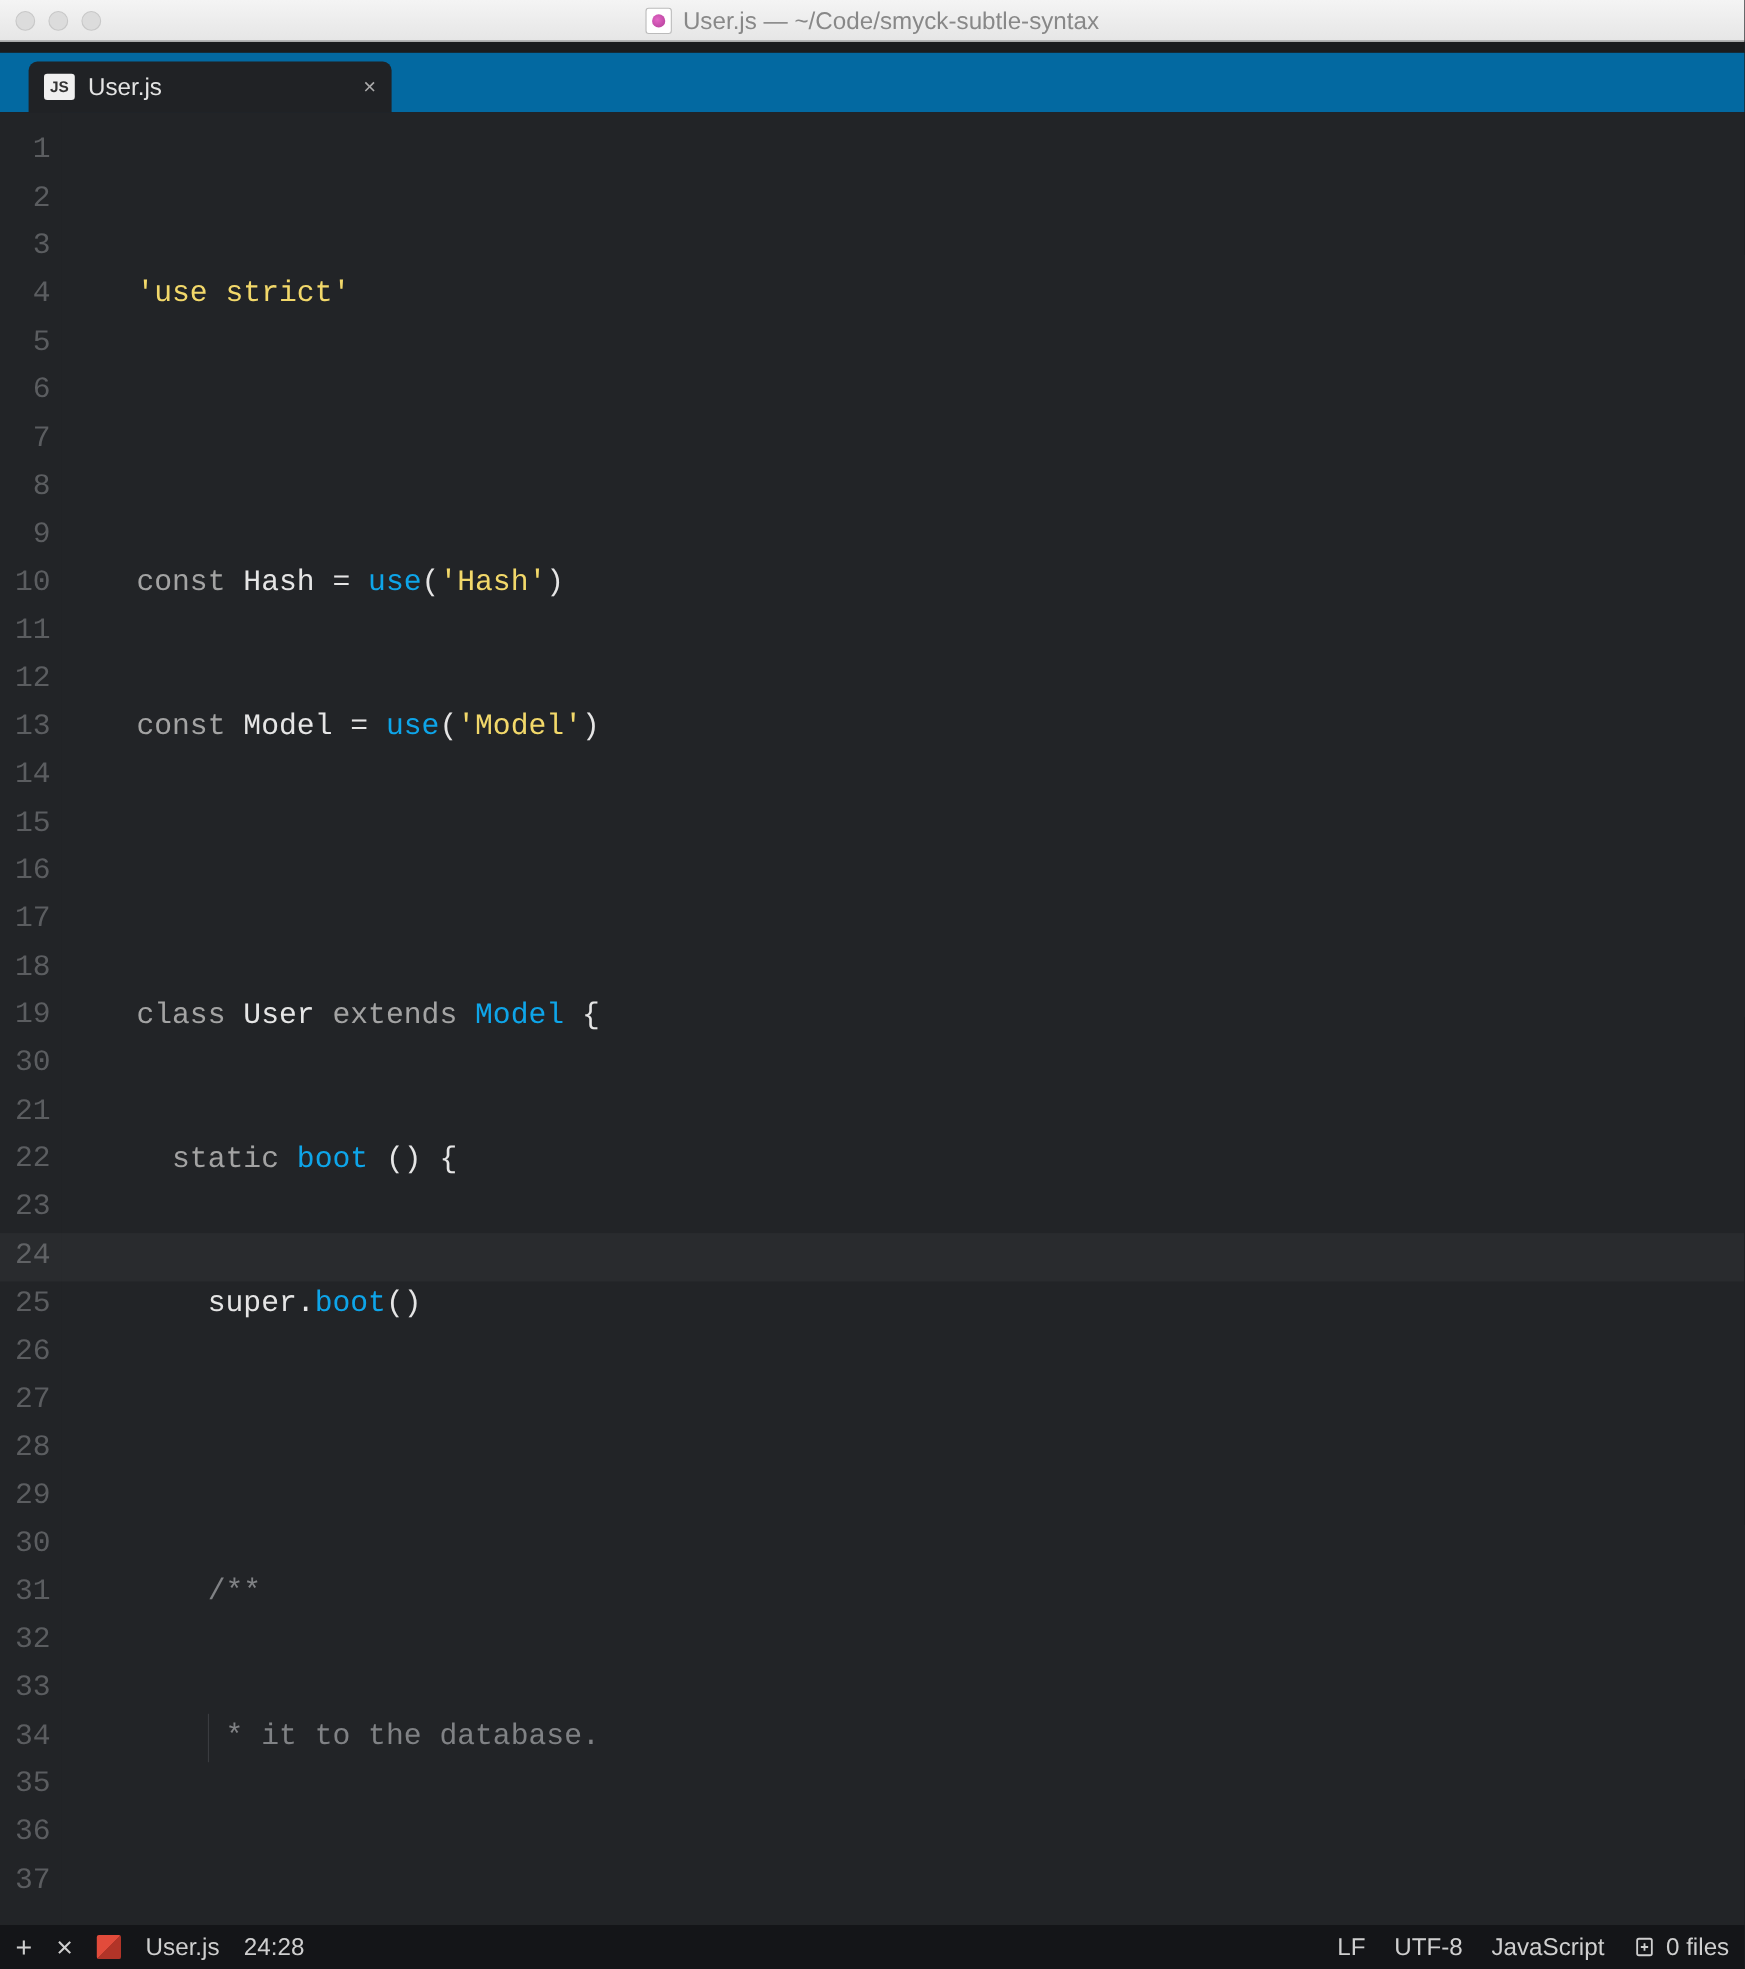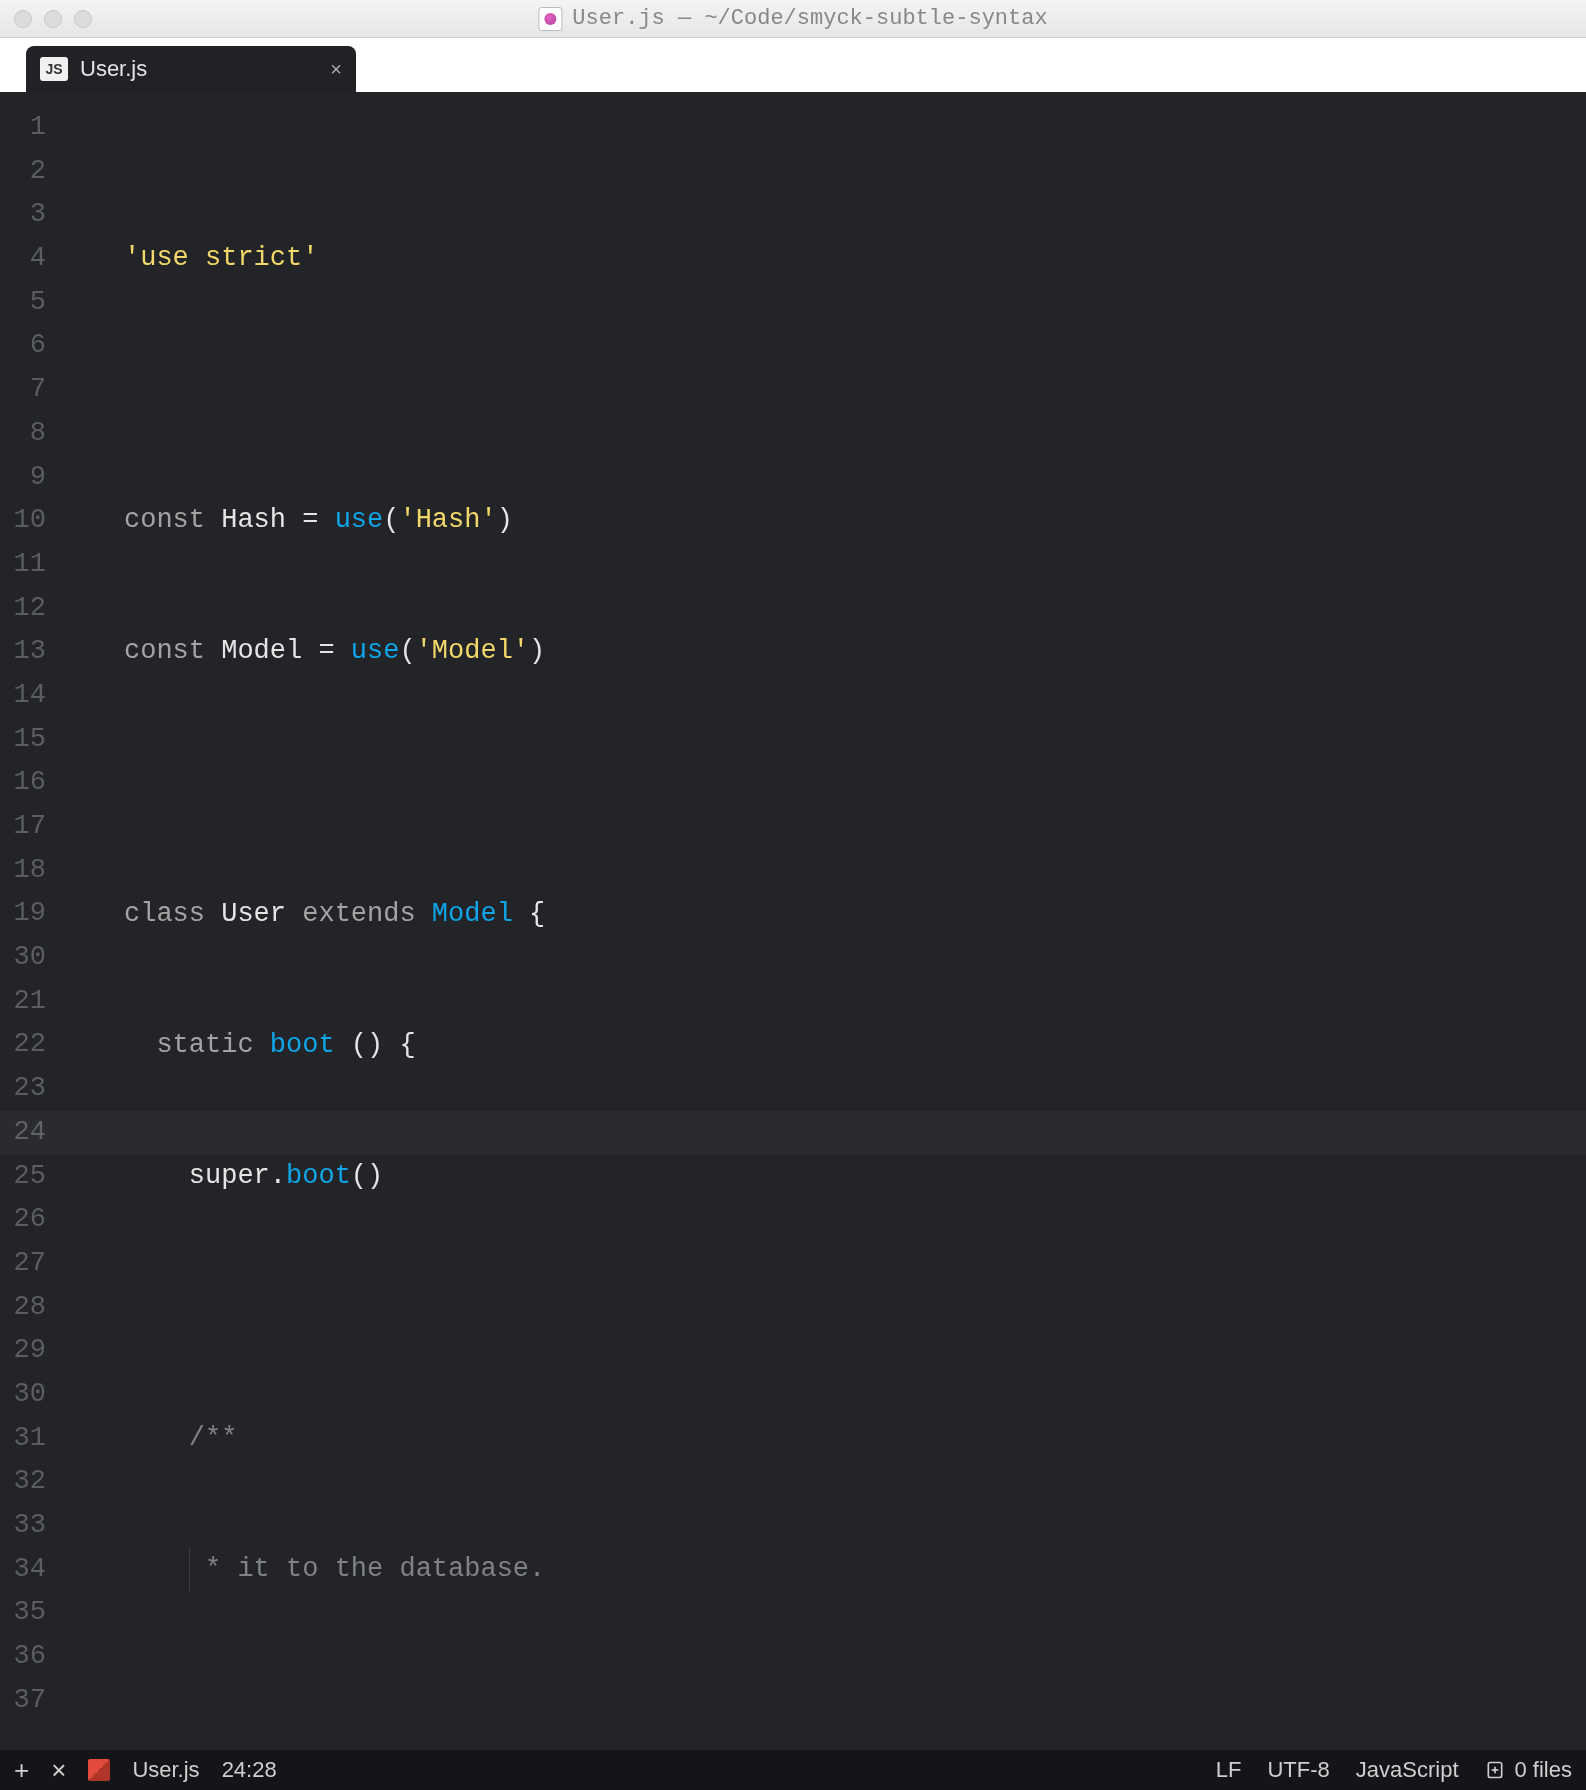--- a/index.html
+++ b/index.html
@@ -13,21 +13,21 @@
   }
 
   
   .titlebar {
     height: 38px;
     background: linear-gradient(#f4f4f4, #e6e6e6);
     border-bottom: 1px solid #cfcfcf;
     display: flex;
     align-items: center;
     padding: 0 14px;
-    font-family: Liberation Mono, monospace;
+    font-family: Liberation Sans, sans-serif;
     color: #888;
     position: relative;
   }
   .traffic-lights { display: flex; gap: 12px; }
   .traffic-light {
     width: 18px; height: 18px; border-radius: 50%;
     background: #dcdcdc; border: 1px solid #c8c8c8;
   }
   .titlebar-center {
     position: absolute;
@@ -44,24 +44,25 @@
   }
   .app-icon::before {
     content: "";
     width: 12px; height: 12px; border-radius: 50%;
     background: radial-gradient(circle at 40% 40%, #e466c6, #b03d97);
   }
 
   
   .tabbar {
     height: 54px;
-    background: #ffffff;
+    background: #0369a1;
     display: flex;
     align-items: flex-end;
     padding-left: 26px;
+    margin-top: 10px;
   }
   .tab {
     background: #202225;
     color: #e4e4e4;
     height: 46px;
     display: flex;
     align-items: center;
     padding: 0 18px 0 14px;
     border-top-left-radius: 8px;
     border-top-right-radius: 8px;

